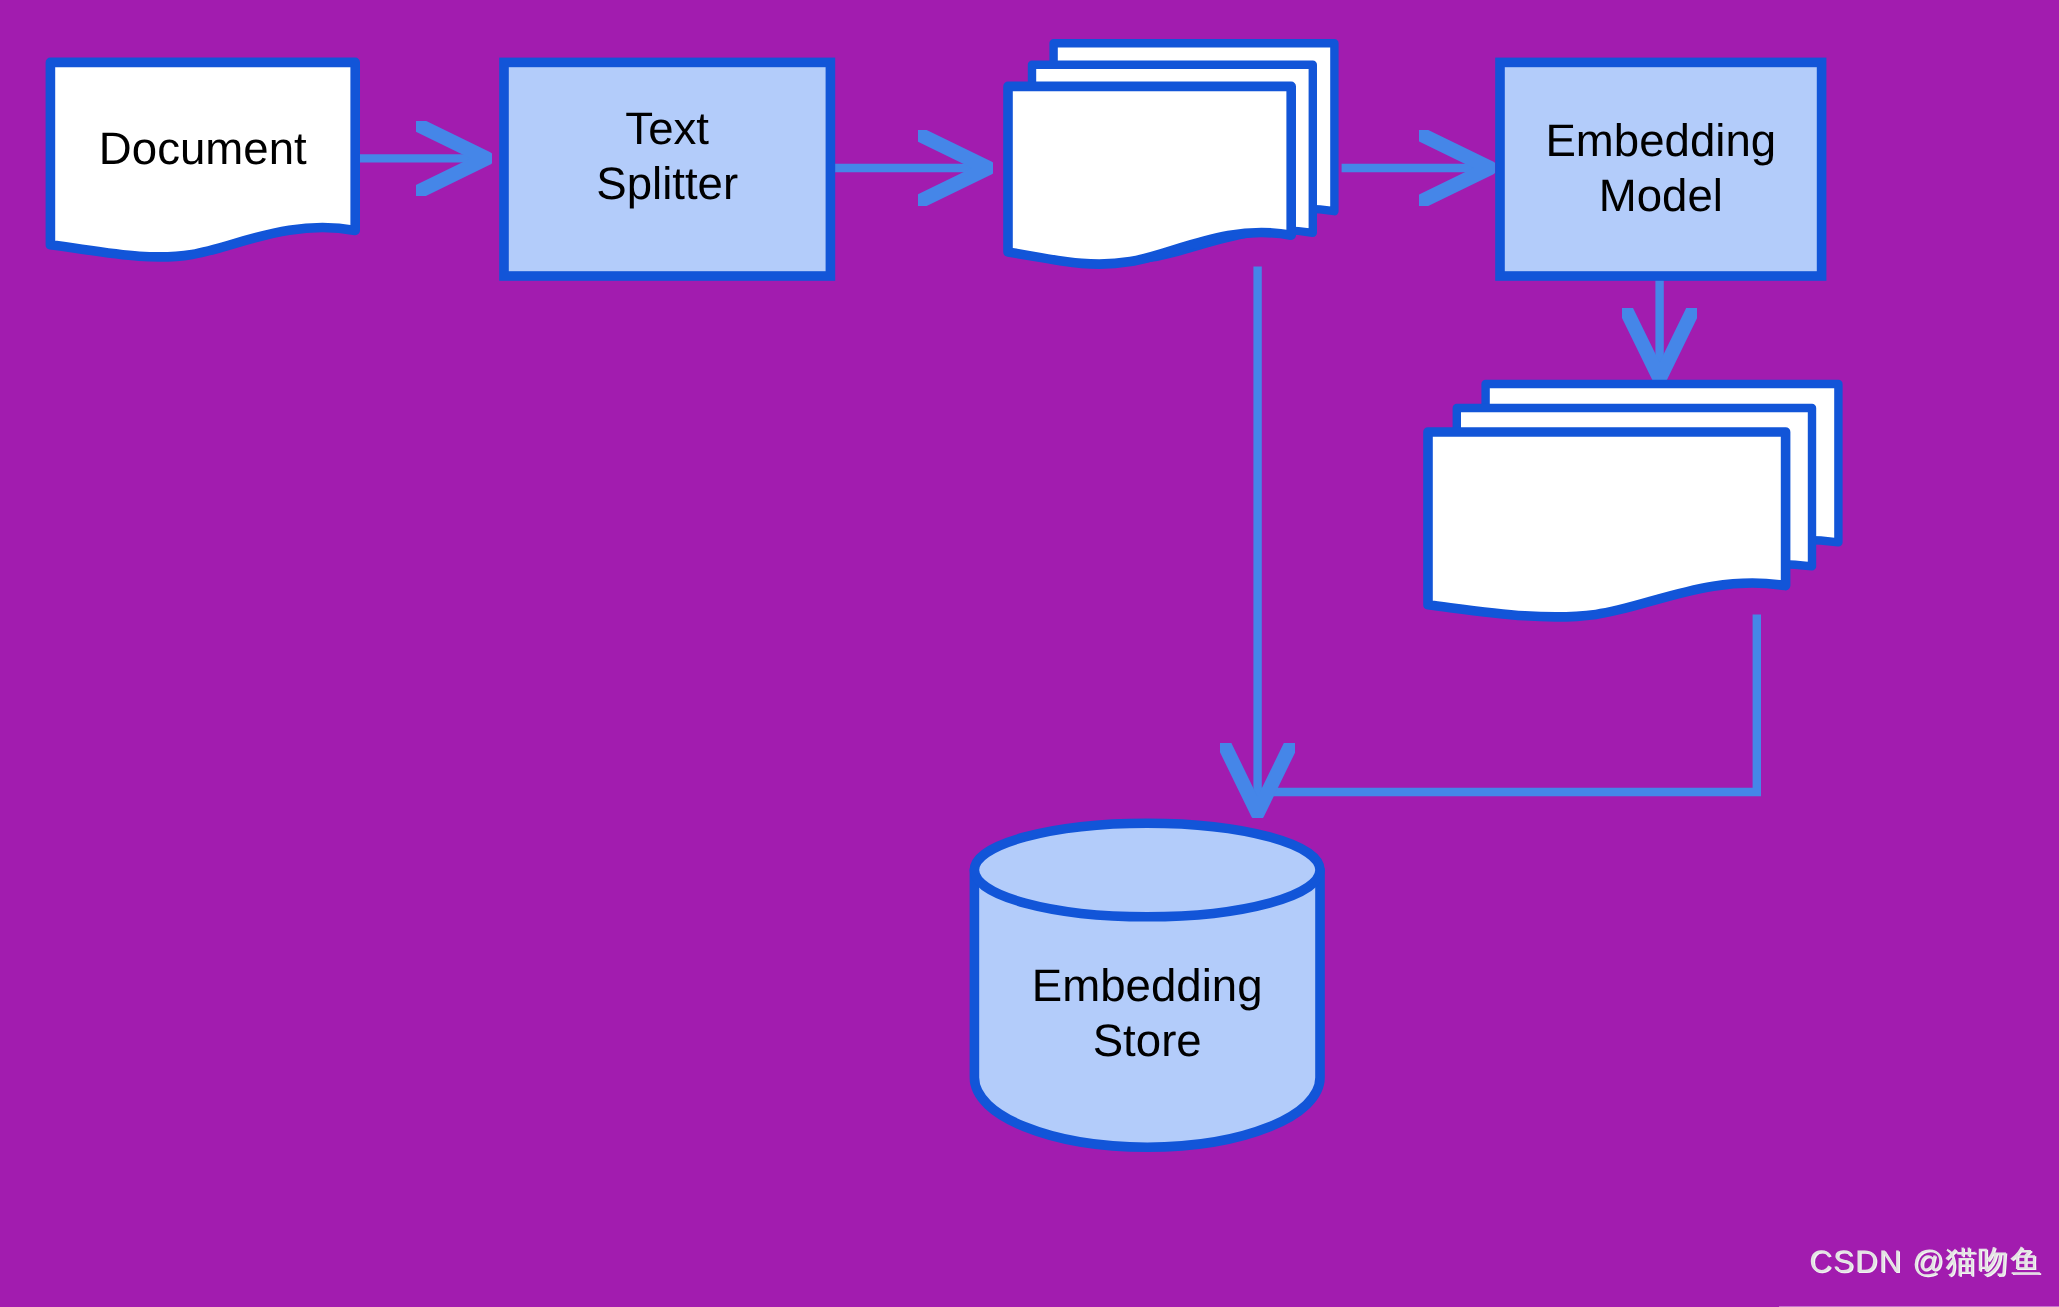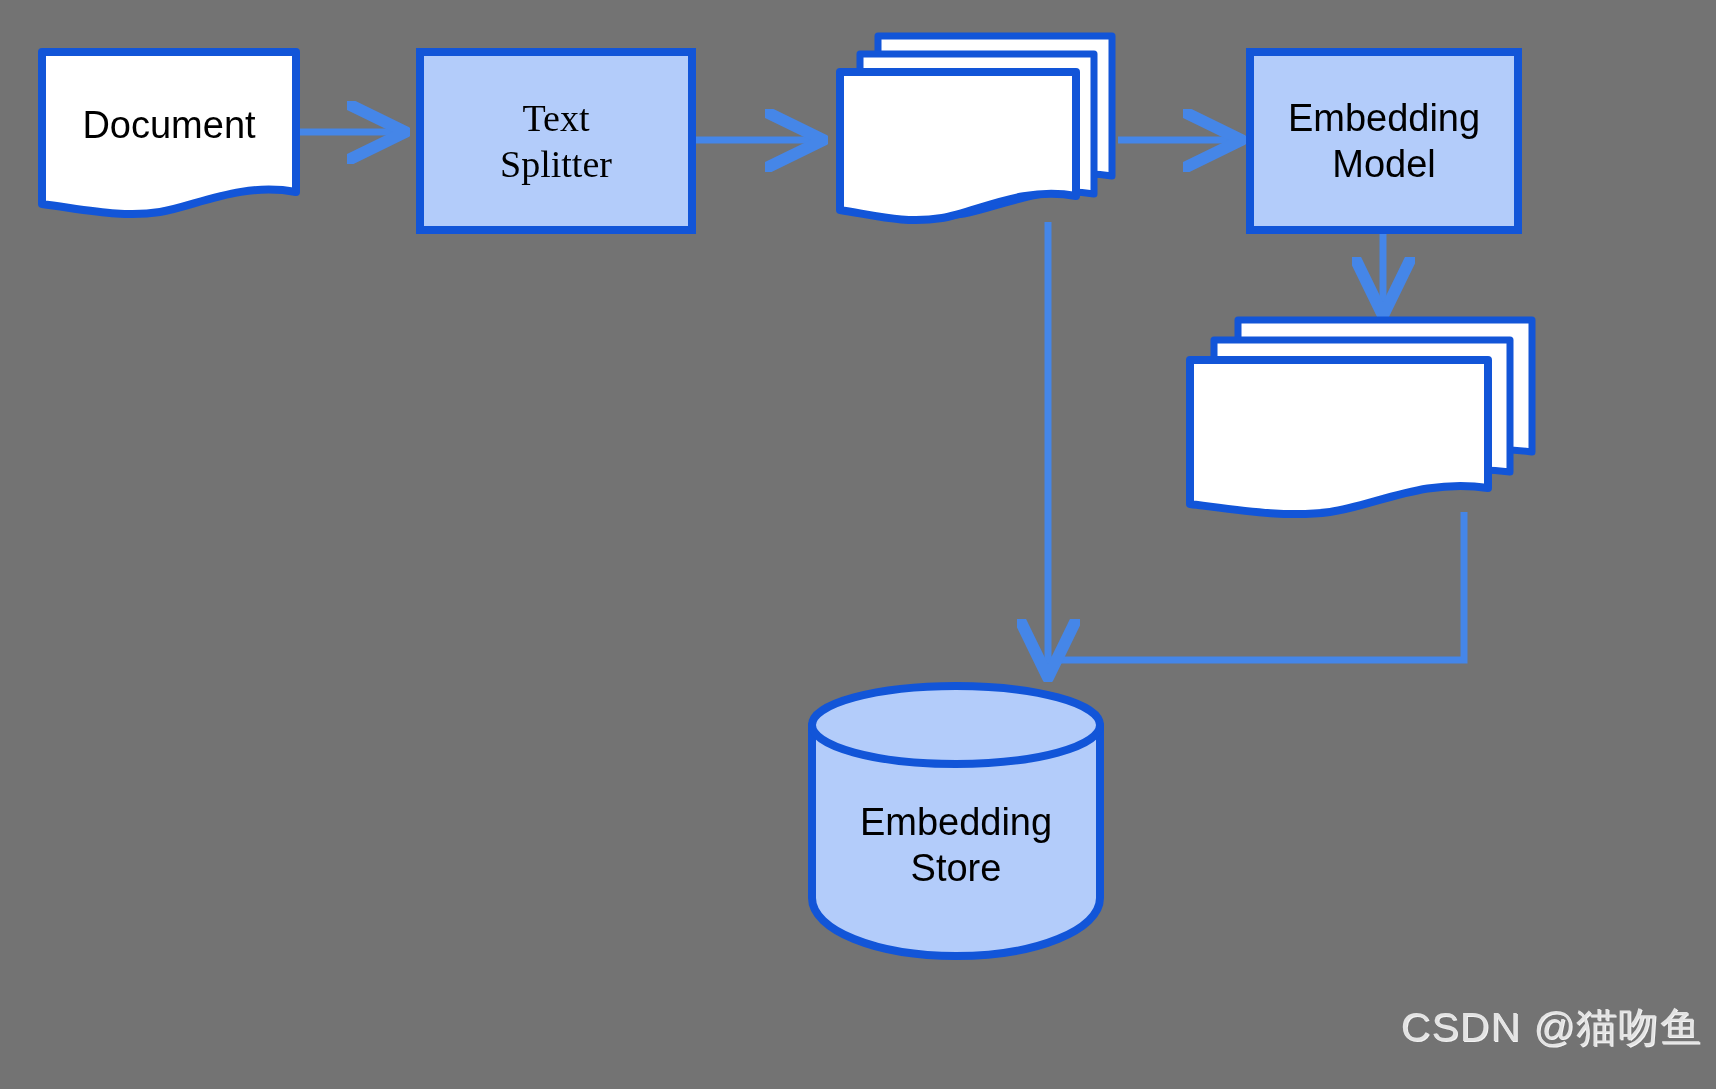--- a/index.html
+++ b/index.html
@@ -7,21 +7,21 @@
     padding: 0;
     background: #ffffff;
   }
   body {
     font-family: "Liberation Sans", "DejaVu Sans", sans-serif;
   }
   #canvas {
     position: relative;
     width: 1716px;
     height: 1089px;
-    background: #737373;
+    background: #a21caf;
     overflow: hidden;
   }
   #diagram-svg {
     position: absolute;
     left: 0;
     top: 0;
     width: 1716px;
     height: 1089px;
   }
   .node-label {
@@ -33,23 +33,23 @@
     color: #000000;
     font-size: 38px;
     line-height: 1.22;
     white-space: pre-line;
     pointer-events: none;
     font-family: "Liberation Sans", "DejaVu Sans", sans-serif;
   }
   .watermark {
     position: absolute;
     right: 14px;
-    bottom: 34px;
+    bottom: 20px;
     color: #e3e3e3;
-    font-size: 41px;
+    font-size: 26px;
     letter-spacing: 1px;
     font-family: "Liberation Sans", "DejaVu Sans", sans-serif;
     text-shadow: 1px 1px 0 #f4f4f4;
   }
 </style>
 </head>
 <body>
 
 <div id="canvas">
 
@@ -122,21 +122,21 @@
                C 812,930 876,956 956,956
                C 1036,956 1100,930 1100,898
                L 1100,725 Z" fill="#B3CCFA" stroke="#1255D8" stroke-width="8" stroke-linejoin="round"></path>
 
       <ellipse cx="956" cy="725" rx="144" ry="39" fill="#B3CCFA" stroke="#1255D8" stroke-width="8"></ellipse>
     </g>
   </svg>
 
   <div class="node-label" style="left:42px; top:92px; width:254px; height:66px;">Document</div>
 
-  <div class="node-label" style="left:420px; top:78px; width:272px; height:126px;font-family:Liberation Serif, serif;">Text
+  <div class="node-label" style="left:420px; top:68px; width:272px; height:126px;">Text
 Splitter</div>
 
 
   <div class="node-label" style="left:1250px; top:78px; width:268px; height:126px;">Embedding
 Model</div>
 
 
   <div class="node-label" style="left:812px; top:782px; width:288px; height:126px;">Embedding
 Store</div>
 

